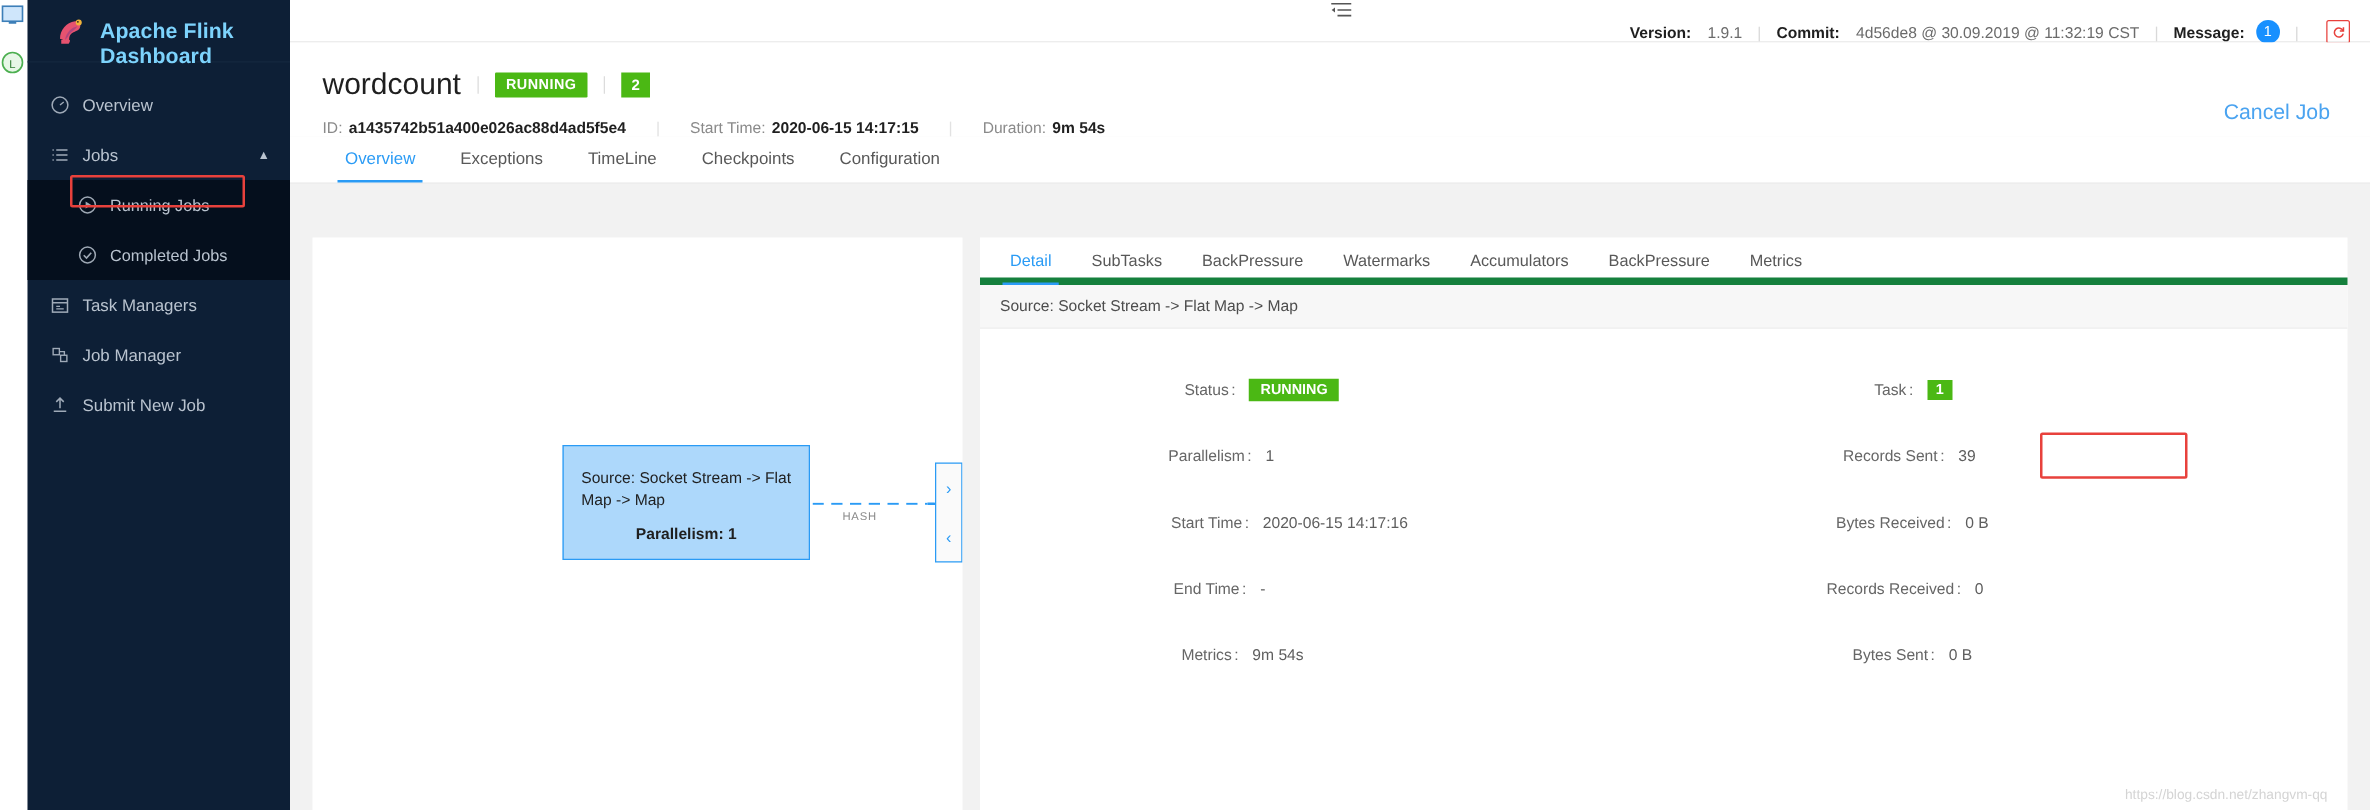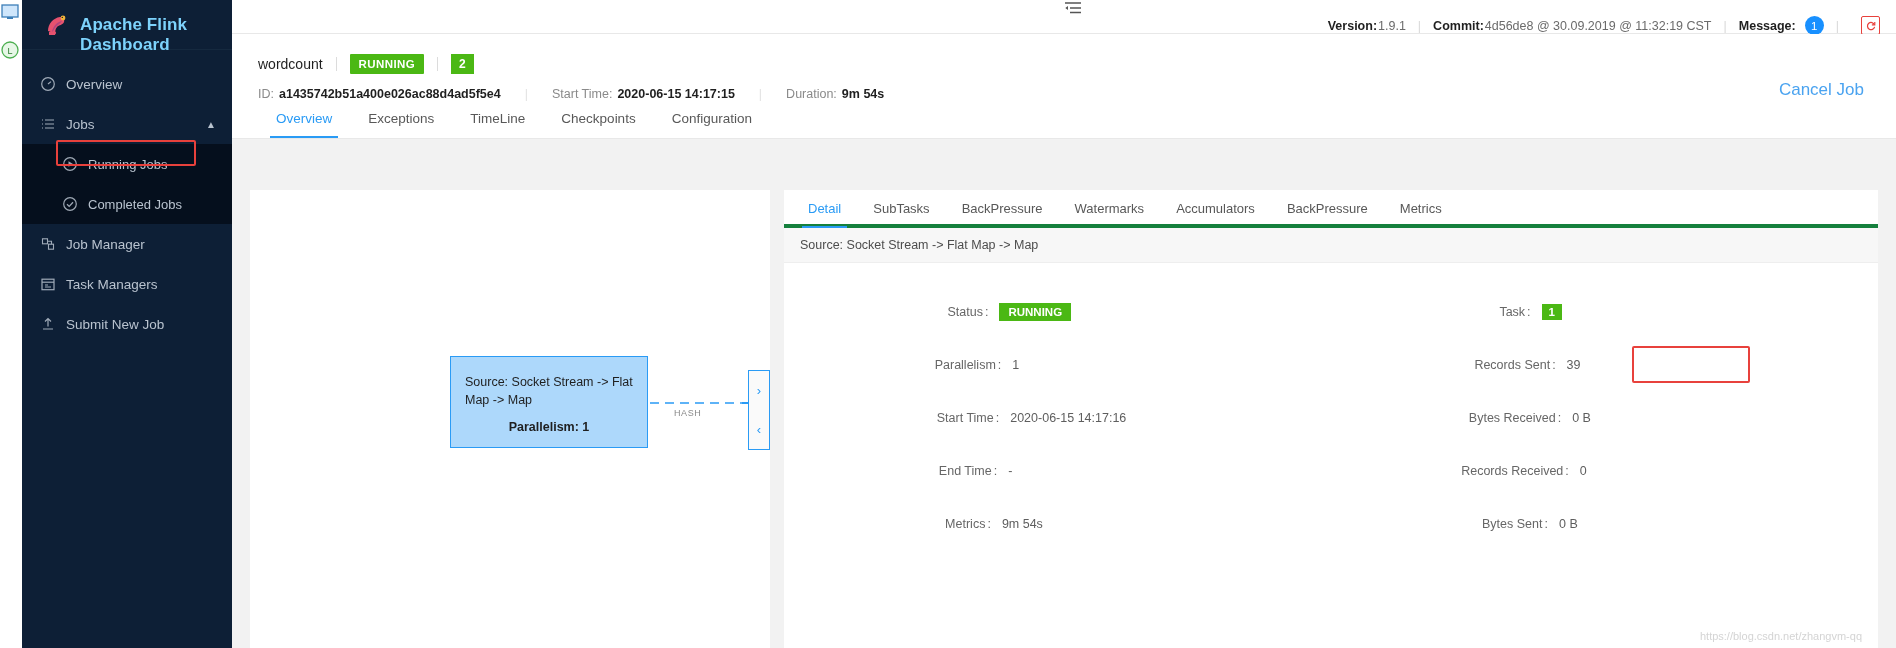--- a/index.html
+++ b/index.html
@@ -51,38 +51,38 @@
     position: absolute; left: 232px; top: 0; right: 0; height: 34px;
     background: #ffffff; border-bottom: 1px solid #e8e8e8;
     display: flex; align-items: center; flex-direction: column;
   }
   .collapse-btn { margin-left: 18px; width: 18px; height: 16px; cursor: pointer; }
   .topbar-right {
     margin-left: auto; display: flex; align-items: center;
     gap: 0; padding-right: 16px; font-size: 12.5px; color: #5a5a5a;
   }
   .tb-label { font-weight: bold; color: #1f1f1f; }
-  .tb-val { color: #6b6b6b; margin-left: 1px; }
+  .tb-val { color: #6b6b6b; margin-left: 13px; }
   .tb-sep { color: #d9d9d9; margin: 0 12px; }
   .msg-badge {
     display: inline-flex; align-items: center; justify-content: center;
     width: 19px; height: 19px; border-radius: 50%;
     background: #1890ff; color: #fff; font-size: 11.5px; margin-left: 9px;
   }
   .refresh-btn {
     width: 19px; height: 19px; border: 1px solid #e8413c; border-radius: 2px;
     display: inline-flex; align-items: center; justify-content: center;
     margin-left: 10px; cursor: pointer;
   }
 
   
   .content { position: absolute; left: 232px; top: 34px; right: 0; bottom: 0; background: #f2f2f2; }
   .job-header { background: #ffffff; padding: 20px 26px 0 26px; position: relative; }
   .job-title-row { display: flex; align-items: center; gap: 0; }
-  .job-name { font-size: 14px; color: #1f1f1f; font-weight: normal; }
+  .job-name { font-size: 24px; color: #1f1f1f; font-weight: normal; }
   .vdiv { width: 1px; height: 14px; background: #dcdcdc; margin: 0 13px; }
   .tag {
     background: #4bb814; color: #ffffff; font-size: 11.5px; font-weight: bold;
     padding: 4px 9px; border-radius: 1px; letter-spacing: .4px;
   }
   .tag-count { background: #4bb814; color: #fff; font-size: 12px; font-weight: bold; padding: 3px 8px; }
   .job-meta { display: flex; align-items: center; margin-top: 13px; font-size: 12.5px; color: #8a8a8a; }
   .job-meta b { color: #1f1f1f; margin-left: 5px; }
   .meta-sep { color: #e2e2e2; margin: 0 24px; }
   .cancel-job {
@@ -121,21 +121,21 @@
   .edge { position: absolute; left: 400px; top: 212px; width: 100px; height: 2px; }
   .edge-label { position: absolute; left: 424px; top: 218px; font-size: 9px; color: #8a8a8a; letter-spacing: .6px; }
   .collapse-strip {
     position: absolute; left: 498px; top: 180px; width: 22px; height: 80px;
     background: #fafafa; border: 1px solid #2a9bf5;
     display: flex; flex-direction: column; align-items: center; justify-content: space-around;
     color: #2a9bf5; font-size: 13px; cursor: pointer;
   }
 
   .detail-panel { flex: 1; background: #ffffff; position: relative; }
-  .detail-tabs { display: flex; height: 38px; border-bottom: 4px solid #15803d; padding-left: 8px; }
+  .detail-tabs { display: flex; height: 38px; border-bottom: 6px solid #15803d; padding-left: 8px; }
   .detail-tab {
     padding: 0 16px; height: 38px; line-height: 38px;
     font-size: 13px; color: #585858; cursor: pointer; position: relative;
   }
   .detail-tab.active { color: #2a9bf5; }
   .detail-tab.active::after {
     content: ""; position: absolute; left: 10px; right: 10px; bottom: 0;
     height: 2px; background: #2a9bf5;
   }
   .detail-sub {
@@ -237,37 +237,37 @@
               <path d="M5 8.2 L7.2 10.4 L11 6.2" fill="none" stroke="#b9c3cf" stroke-width="1.3"></path>
             </svg>
           </span>
           <span>Completed Jobs</span>
         </div>
       </div>
 
       <div class="nav-item">
         <span class="ico">
           <svg viewBox="0 0 16 16" width="16" height="16">
+            <rect x="2" y="3.2" width="12" height="10.5" fill="none" stroke="#b9c3cf" stroke-width="1.2"></rect>
+            <path d="M2 6.2h12" stroke="#b9c3cf" stroke-width="1.2"></path>
+            <path d="M5 9h3M5 11h6" stroke="#b9c3cf" stroke-width="1"></path>
+          </svg>
+        </span>
+        <span>Task Managers</span>
+      </div>
+
+      <div class="nav-item">
+        <span class="ico">
+          <svg viewBox="0 0 16 16" width="16" height="16">
             <rect x="2.5" y="2.8" width="5" height="5" fill="none" stroke="#b9c3cf" stroke-width="1.1"></rect>
             <rect x="8.5" y="8.2" width="5" height="5" fill="none" stroke="#b9c3cf" stroke-width="1.1"></rect>
             <path d="M7.5 5.3h4v2.9" fill="none" stroke="#b9c3cf" stroke-width="1.1"></path>
           </svg>
         </span>
         <span>Job Manager</span>
-      </div>
-
-      <div class="nav-item">
-        <span class="ico">
-          <svg viewBox="0 0 16 16" width="16" height="16">
-            <rect x="2" y="3.2" width="12" height="10.5" fill="none" stroke="#b9c3cf" stroke-width="1.2"></rect>
-            <path d="M2 6.2h12" stroke="#b9c3cf" stroke-width="1.2"></path>
-            <path d="M5 9h3M5 11h6" stroke="#b9c3cf" stroke-width="1"></path>
-          </svg>
-        </span>
-        <span>Task Managers</span>
       </div>
 
       <div class="nav-item">
         <span class="ico">
           <svg viewBox="0 0 16 16" width="16" height="16">
             <path d="M8 2.5v8M5 5.5 8 2.5l3 3M3 13h10" fill="none" stroke="#b9c3cf" stroke-width="1.2"></path>
           </svg>
         </span>
         <span>Submit New Job</span>
       </div>

